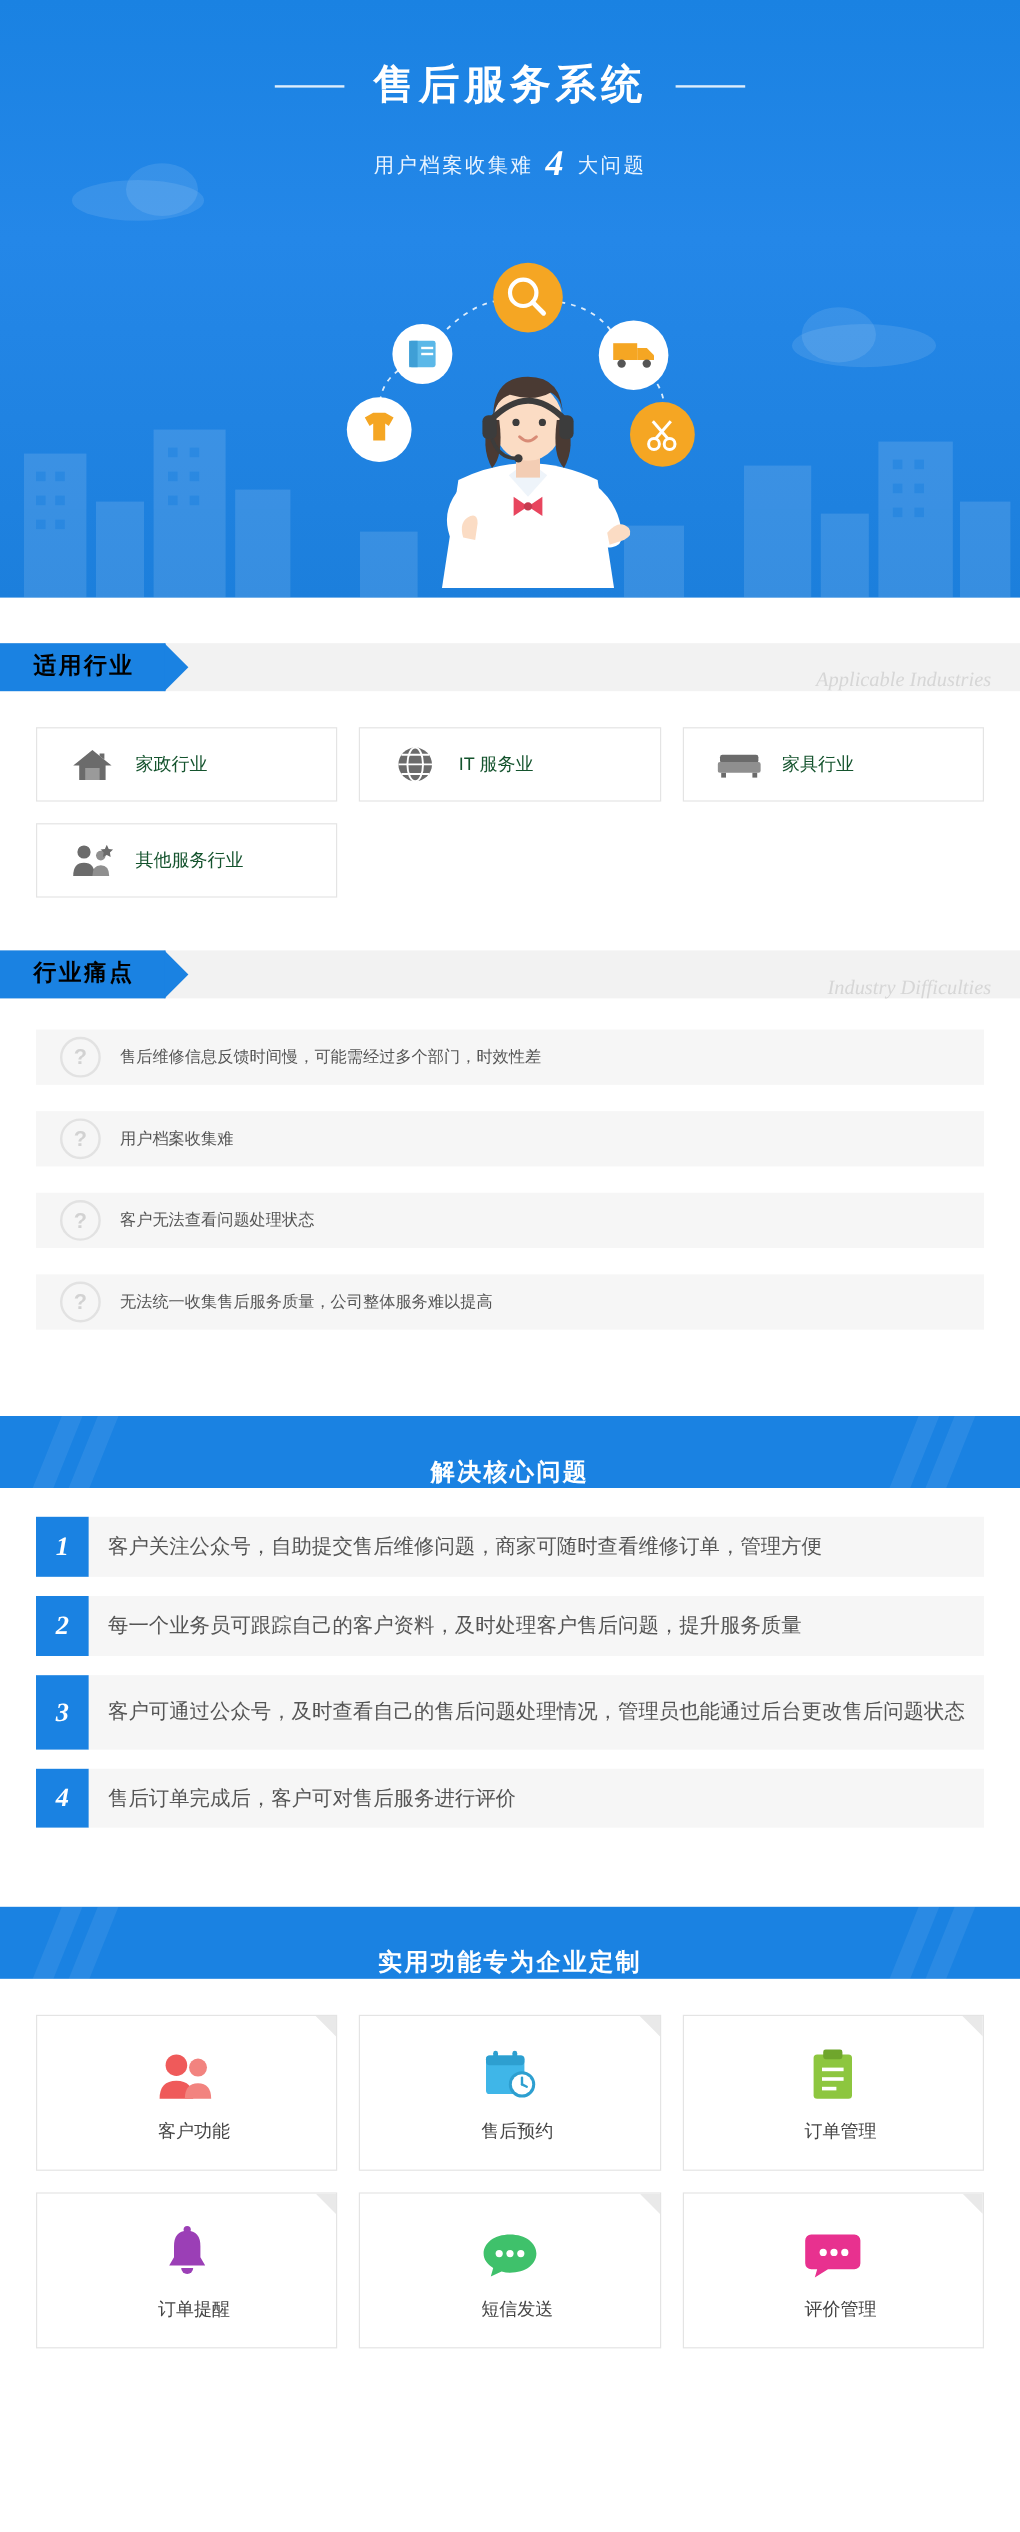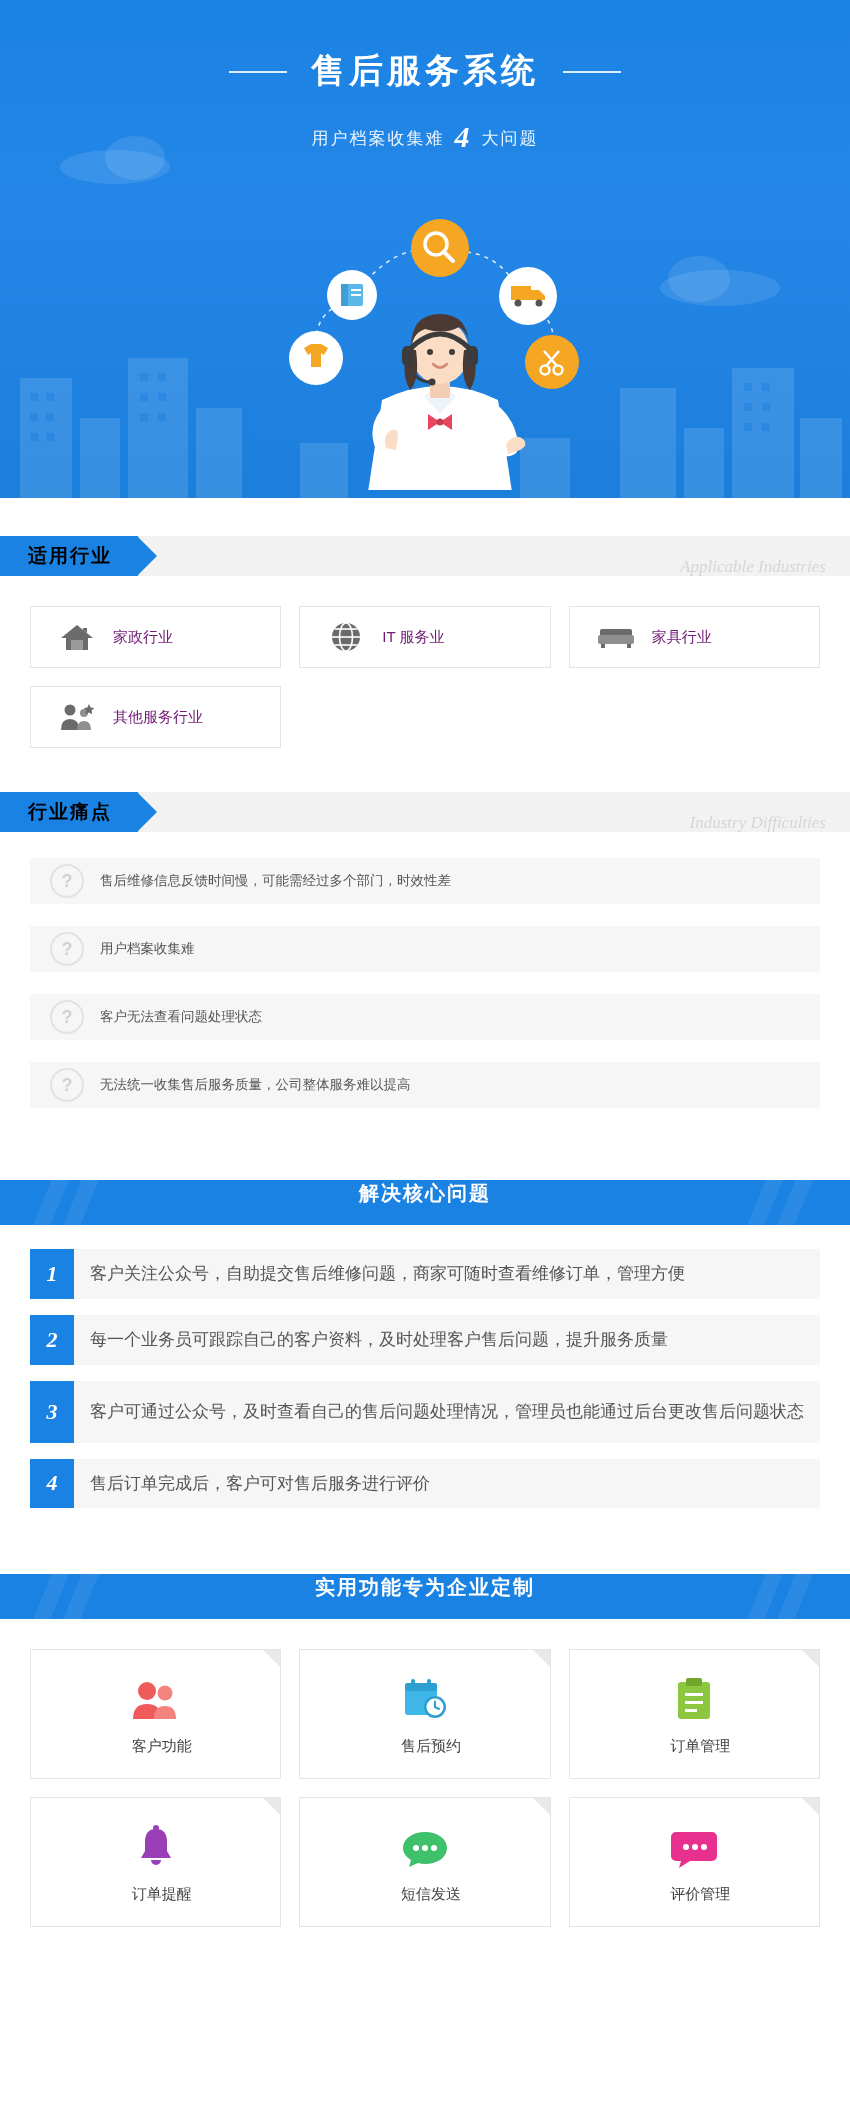--- a/index.html
+++ b/index.html
@@ -76,42 +76,42 @@
     display:grid; grid-template-columns:repeat(3,1fr);
     gap:18px 18px; padding:30px 30px 6px 30px;
   }
   .ind-card {
     display:flex; align-items:center;
     height:62px; border:1px solid #e4e4e4; background:#fff;
     padding-left:26px;
   }
   .ind-card .ico { width:40px; height:34px; margin-right:16px; flex:none;
     display:flex; align-items:center; justify-content:center; }
-  .ind-card .lbl { font-size:15px; color:#701a75; }
+  .ind-card .lbl { font-size:15px; color:#14532d; }
 
   
   .pain-list { padding:26px 30px 10px 30px; }
   .pain-row {
     display:flex; align-items:center; height:46px;
     background:#f6f6f6; margin-bottom:22px;
   }
   .pain-row .qm {
     width:34px; height:34px; border-radius:50%;
     border:2px solid #e2e2e2; color:#d2d2d2;
     font-size:18px; font-weight:bold;
     display:flex; align-items:center; justify-content:center;
     margin:0 16px 0 20px; flex:none;
   }
   .pain-row .txt { font-size:13.5px; color:#555; }
 
   
   .blue-banner {
-    margin-top:40px; height:45px; background:#1a82e2;
+    margin-top:40px; height:60px; background:#1a82e2;
     color:#fff; font-size:20px; font-weight:bold; letter-spacing:2px;
-    display:flex; align-items:flex-start; justify-content:center;
+    display:flex; align-items:flex-end; justify-content:center;
     position:relative; overflow:hidden;
   }
   .blue-banner .stripe {
     position:absolute; top:-20px; width:16px; height:100px;
     background:rgba(255,255,255,.07); transform:rotate(22deg);
   }
 
   
   .sol-list { padding:24px 30px 10px 30px; }
   .sol-row { display:flex; align-items:stretch; margin-bottom:16px; }

